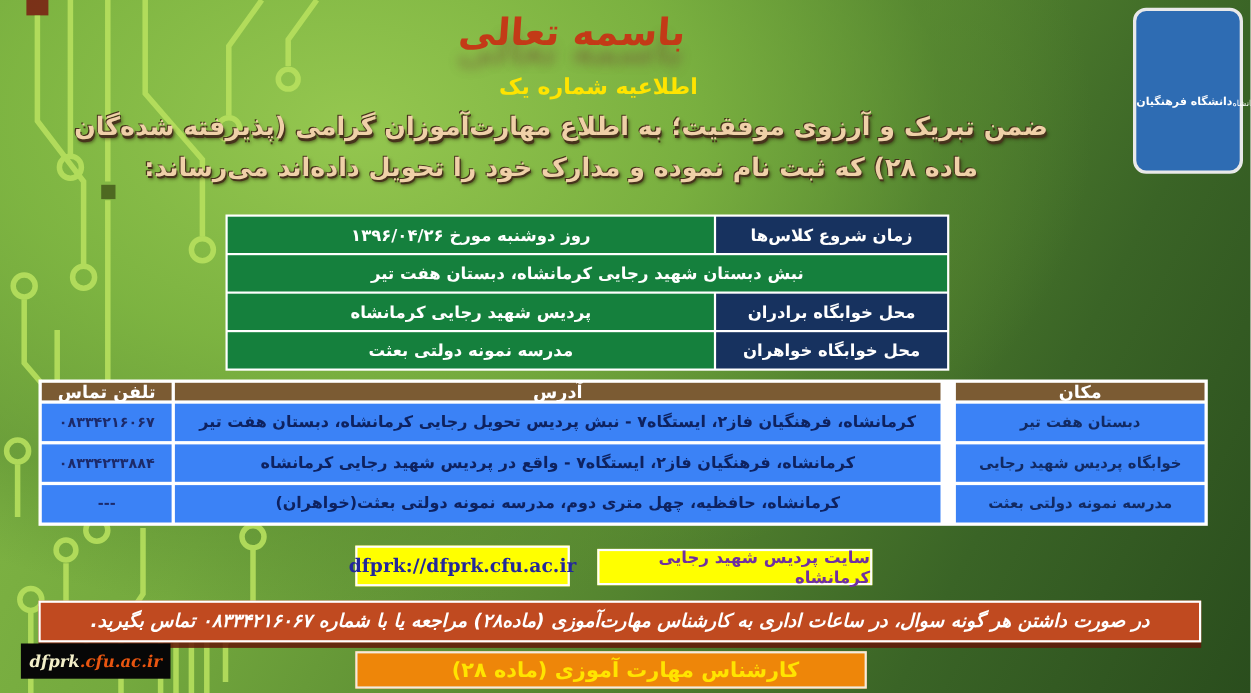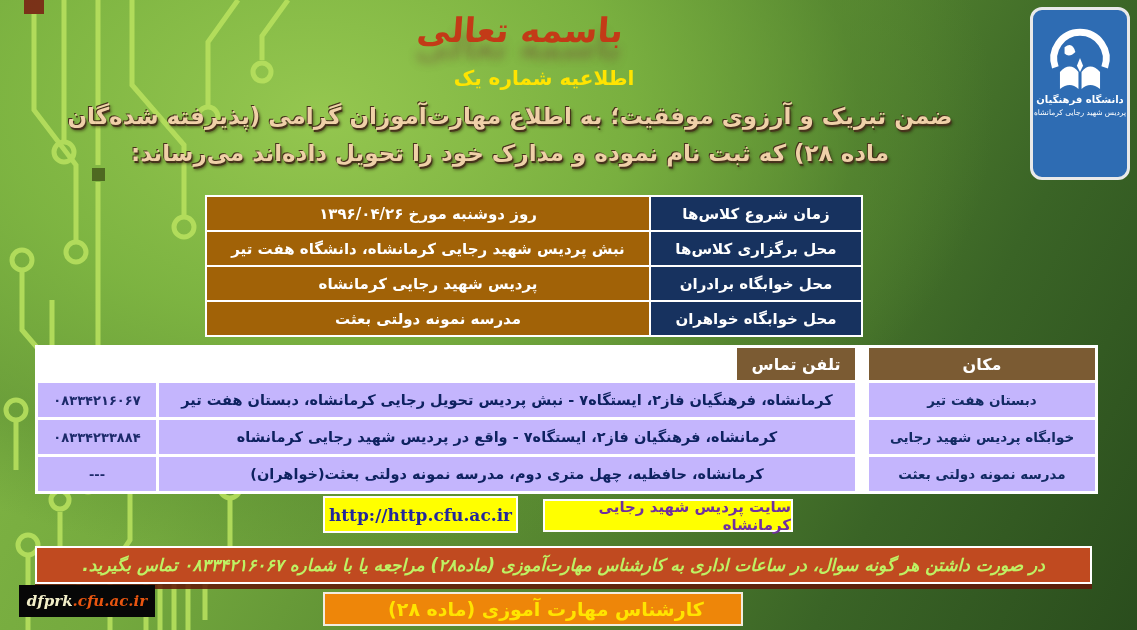--- a/index.html
+++ b/index.html
@@ -3,68 +3,68 @@
 <meta charset="utf-8">
 <style>
   html,body{margin:0;padding:0;}
   body{font-family:"DejaVu Sans",sans-serif;}
   .canvas{position:relative;width:1137px;height:630px;overflow:hidden;
     background:
       radial-gradient(ellipse 900px 600px at 28% 18%, rgba(150,200,80,.95) 0%, rgba(125,180,65,.85) 35%, rgba(90,140,50,.5) 60%, rgba(0,0,0,0) 75%),
       linear-gradient(118deg,#86bb47 0%,#74a93e 30%,#54842f 58%,#3a6426 78%,#2a4d1d 100%);}
   .circuit{position:absolute;left:0;top:0;z-index:1;}
   
-  .logo{position:absolute;left:1030px;top:7px;width:100px;height:173px;background:#2e6cb3;
+  .logo{position:absolute;left:1030px;top:7px;width:100px;height:151px;background:#2e6cb3;
     border:3px solid #e9e9e9;border-radius:12px;box-sizing:border-box;z-index:5;
-    display:flex;flex-direction:column;align-items:center;padding-top:8px;}
+    display:flex;flex-direction:row;align-items:center;padding-top:18px;}
   .logo .l1{color:#fff;font-size:10px;font-weight:bold;margin-top:2px;white-space:nowrap;}
   .logo .l2{color:#fff;font-size:7.5px;margin-top:3px;white-space:nowrap;}
   
   .basmala{position:absolute;left:0;top:10px;width:1040px;text-align:center;z-index:3;
     font-size:34px;font-weight:bold;color:#c33a17;transform:skewX(-4deg);
     text-shadow:0 16px 10px rgba(110,70,50,.45);}
   .notice{position:absolute;left:0;top:66px;width:1040px;text-align:center;z-index:3;
     font-size:20px;font-weight:bold;color:#ffe400;direction:rtl;margin-left:24px;}
   .intro{position:absolute;left:20px;top:98px;width:980px;z-index:3;direction:rtl;text-align:center;
     font-size:23px;font-weight:bold;color:#efd0a8;line-height:37px;
     text-shadow:1px 2px 0 #47331c,-1px -1px 0 #47331c,2px 3px 3px rgba(40,25,10,.6);}
   
   .t1{position:absolute;left:205px;top:195px;width:658px;z-index:4;direction:rtl;
     background:#fff;padding:2px;display:flex;flex-direction:column;gap:2px;box-sizing:border-box;}
   .t1row{display:flex;height:33px;gap:2px;}
   .t1label{width:210px;background:#17325f;color:#fff;font-size:15px;font-weight:bold;
     display:flex;align-items:center;justify-content:center;white-space:nowrap;}
-  .t1value{flex:1;background:#a16207;color:#fff;font-size:15px;font-weight:bold;
+  .t1value{flex:1;background:#15803d;color:#fff;font-size:15px;font-weight:bold;
     display:flex;align-items:center;justify-content:center;white-space:nowrap;}
   
   .t2{position:absolute;left:35px;top:345px;width:1063px;z-index:4;direction:rtl;
     background:#fff;padding:3px;display:flex;flex-direction:column;gap:3px;box-sizing:border-box;}
   .t2row{display:flex;gap:3px;}
   .t2 .c-loc{width:226px;margin-left:11px;}
   .t2 .c-addr{flex:1;}
   .t2 .c-phone{width:118px;}
-  .t2 .hcell{background:#7b5b33;color:#fff;height:32px;font-size:16px;font-weight:bold;
+  .t2 .hcell{background:#7b5b33;color:#fff;height:16px;font-size:16px;font-weight:bold;
     display:flex;align-items:center;justify-content:center;}
-  .t2 .bcell{background:#c4b5fd;height:34px;display:flex;align-items:center;justify-content:center;
+  .t2 .bcell{background:#3b82f6;height:34px;display:flex;align-items:center;justify-content:center;
     font-weight:bold;}
   .t2 .bcell.c-loc{color:#122a63;font-size:13.5px;}
   .t2 .bcell.c-addr{color:#0e2260;font-size:14.5px;}
   .t2 .bcell.c-phone{color:#1c2a6a;font-size:13px;direction:ltr;}
   
   .sitebox{position:absolute;z-index:4;background:#ffff00;border:2px solid #fdfdfd;
     box-sizing:border-box;display:flex;align-items:center;justify-content:center;font-weight:bold;}
   .site-label{left:543px;top:499px;width:250px;height:33px;color:#7030a0;font-size:15px;direction:rtl;}
   .site-url{left:323px;top:496px;width:195px;height:37px;color:#23279b;font-size:17px;
     font-family:"DejaVu Serif",serif;cursor:pointer;}
   
   .note{position:absolute;left:35px;top:546px;width:1057px;height:38px;z-index:4;
     background:#c04a20;border:2px solid #fff;box-sizing:border-box;box-shadow:0 5px 0 rgba(100,22,8,.85);
-    color:#bef264;font-size:17px;font-weight:bold;font-style:italic;direction:rtl;
+    color:#ffffff;font-size:17px;font-weight:bold;font-style:italic;direction:rtl;
     display:flex;align-items:center;justify-content:center;white-space:nowrap;}
-  .role{position:absolute;left:323px;top:592px;width:420px;height:34px;z-index:4;
+  .role{position:absolute;left:323px;top:592px;width:465px;height:34px;z-index:4;
     background:#ee8609;border:2px solid #f2ecdf;box-sizing:border-box;
     color:#ffe400;font-size:19px;font-weight:bold;direction:rtl;
     display:flex;align-items:center;justify-content:center;padding-left:26px;}
   .corner{position:absolute;left:0;top:585px;width:136px;height:32px;z-index:5;
     background:#070707;display:flex;align-items:center;justify-content:center;
     font-family:"DejaVu Serif",serif;font-style:italic;font-weight:bold;font-size:15px;cursor:pointer;margin-left:19px;}
   .corner .p1{color:#f3efc9;}
   .corner .p2{color:#e85510;}
 </style>
 </head>
@@ -129,57 +129,57 @@
     <div>ضمن تبریک و آرزوی موفقیت؛ به اطلاع مهارت‌آموزان گرامی (پذیرفته شده‌گان</div>
     <div>ماده ۲۸) که ثبت نام نموده و مدارک خود را تحویل داده‌اند می‌رساند:</div>
   </div>
 
   <div class="t1">
     <div class="t1row">
       <div class="t1label">زمان شروع کلاس‌ها</div>
       <div class="t1value">روز دوشنبه مورخ ۱۳۹۶/۰۴/۲۶</div>
     </div>
     <div class="t1row">
-      <div class="t1label">محل برگزاری کلاس‌ها</div>
-      <div class="t1value">نبش پردیس شهید رجایی کرمانشاه، دانشگاه هفت تیر</div>
+      <div class="t1value">نبش دبستان شهید رجایی کرمانشاه، دبستان هفت تیر</div>
     </div>
     <div class="t1row">
       <div class="t1label">محل خوابگاه برادران</div>
       <div class="t1value">پردیس شهید رجایی کرمانشاه</div>
     </div>
     <div class="t1row">
       <div class="t1label">محل خوابگاه خواهران</div>
       <div class="t1value">مدرسه نمونه دولتی بعثت</div>
     </div>
   </div>
 
   <div class="t2">
     <div class="t2row">
       <div class="hcell c-loc">مکان</div>
+      <div class="hcell c-addr">آدرس</div>
       <div class="hcell c-phone">تلفن تماس</div>
     </div>
     <div class="t2row">
       <div class="bcell c-loc">دبستان هفت تیر</div>
       <div class="bcell c-addr">کرمانشاه، فرهنگیان فاز۲، ایستگاه۷ - نبش پردیس تحویل رجایی کرمانشاه، دبستان هفت تیر</div>
       <div class="bcell c-phone">۰۸۳۳۴۲۱۶۰۶۷</div>
     </div>
     <div class="t2row">
       <div class="bcell c-loc">خوابگاه پردیس شهید رجایی</div>
       <div class="bcell c-addr">کرمانشاه، فرهنگیان فاز۲، ایستگاه۷ - واقع در پردیس شهید رجایی کرمانشاه</div>
       <div class="bcell c-phone">۰۸۳۳۴۲۳۳۸۸۴</div>
     </div>
     <div class="t2row">
       <div class="bcell c-loc">مدرسه نمونه دولتی بعثت</div>
       <div class="bcell c-addr">کرمانشاه، حافظیه، چهل متری دوم، مدرسه نمونه دولتی بعثت(خواهران)</div>
       <div class="bcell c-phone">---</div>
     </div>
   </div>
 
   <div class="sitebox site-label">سایت پردیس شهید رجایی کرمانشاه</div>
-  <div class="sitebox site-url">http://http.cfu.ac.ir</div>
+  <div class="sitebox site-url">dfprk://dfprk.cfu.ac.ir</div>
 
   <div class="note">در صورت داشتن هر گونه سوال، در ساعات اداری به کارشناس مهارت‌آموزی (ماده۲۸) مراجعه یا با شماره ۰۸۳۳۴۲۱۶۰۶۷ تماس بگیرید.</div>
   <div class="role">کارشناس مهارت آموزی (ماده ۲۸)</div>
 
   <div class="corner">
     <span class="p1">dfprk</span>
       <span class="p2">.cfu.ac.ir</span>
   </div>
 
 </div>

